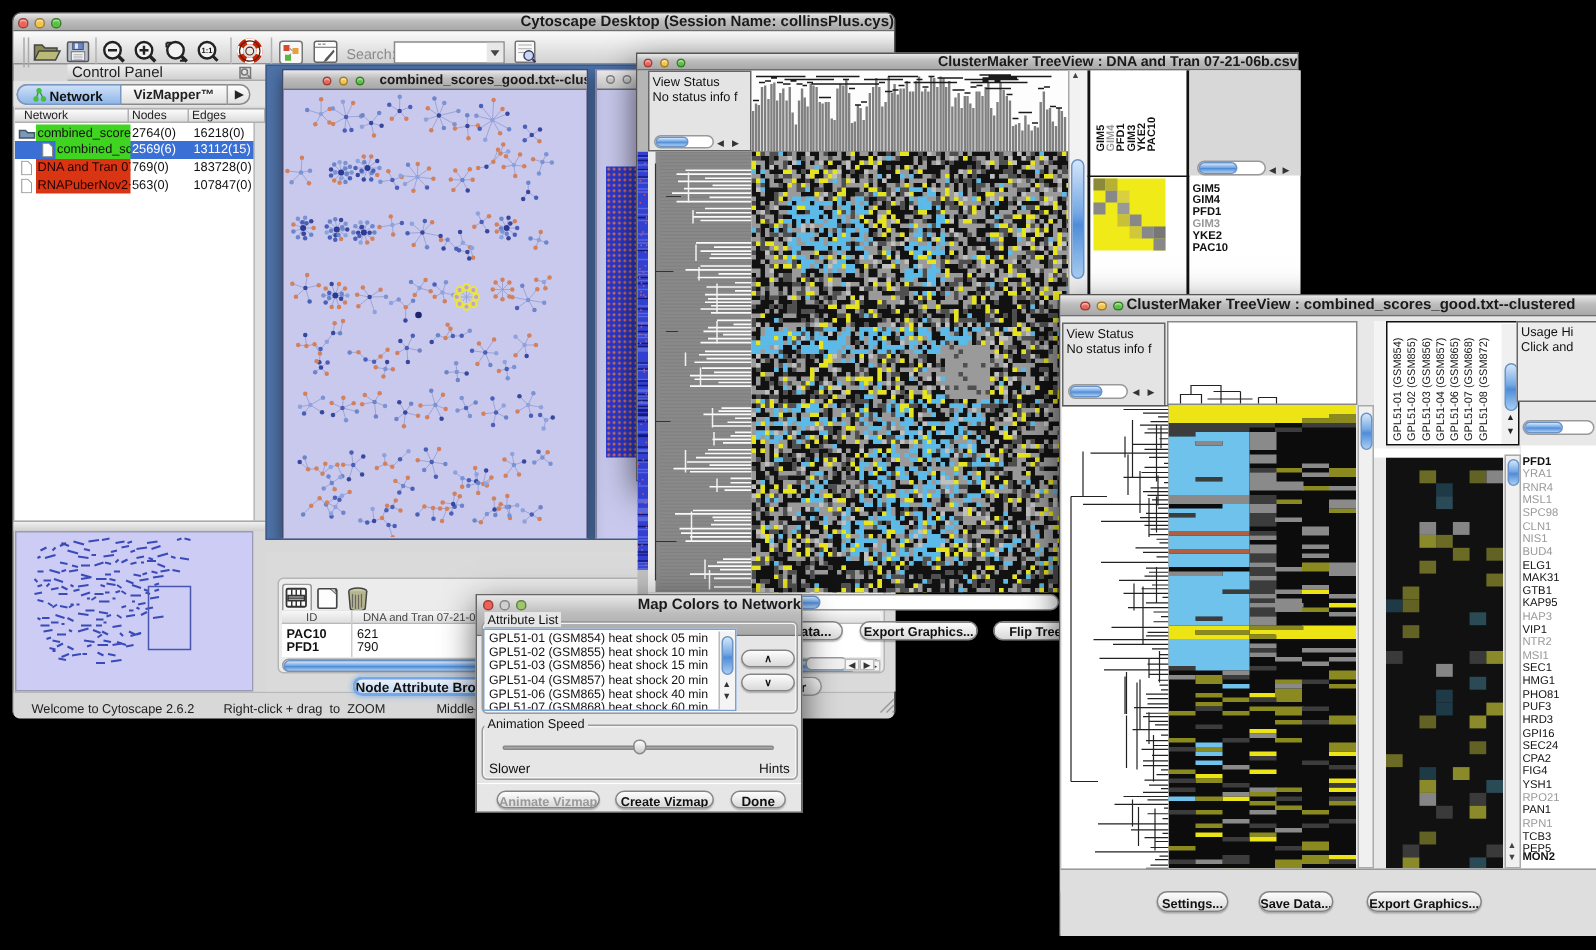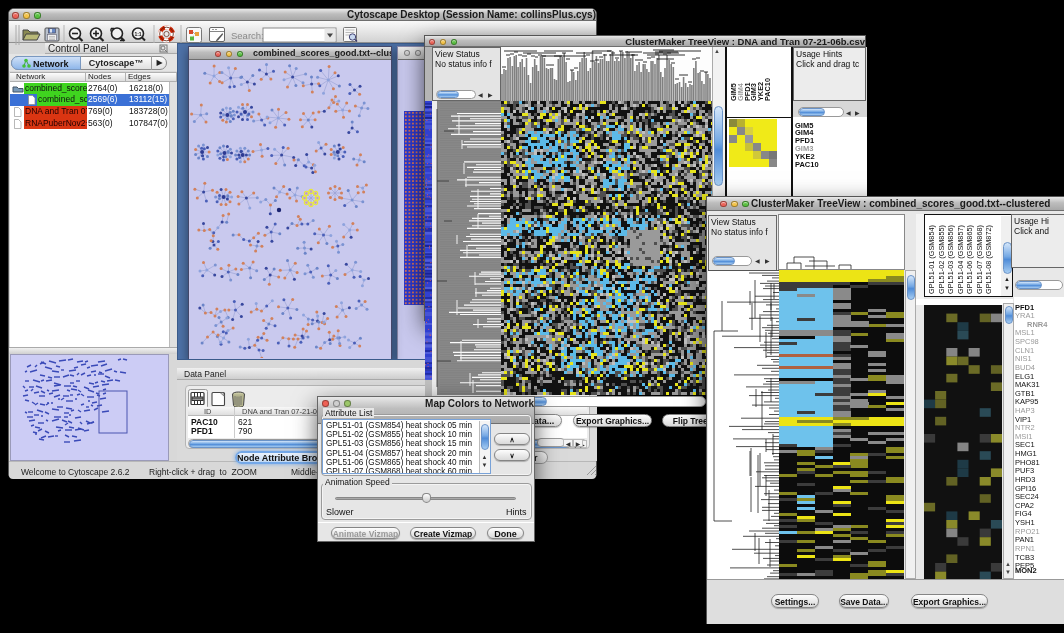--- a/index.html
+++ b/index.html
@@ -92,21 +92,21 @@
     </svg>
     <div class="abs" style="left:0;top:45px;width:168px;height:17px;background:#e4e4e4;"></div>
     <div class="abs" style="left:2px;top:47px;width:156px;height:14px;background:linear-gradient(#fdfdfd,#e0e0e0);border:1px solid #8a8a8a;border-radius:7px;"></div>
     <div class="abs" style="left:2px;top:47px;width:70px;height:14px;background:linear-gradient(#cfe0f7,#8fb7ea);border:1px solid #7a98c0;border-radius:7px 0 0 7px;font-size:9px;font-weight:bold;line-height:14px;text-align:left;padding-left:21px;color:#111;">Network</div>
     <svg class="abs" style="left:13px;top:49px" width="10" height="11">
       <path d="M4 2L7 8M4 2L2 8" stroke="#2a8a2a" stroke-width=".8"></path>
       <circle cx="4" cy="2.5" r="1.8" fill="#44c03a"></circle>
       <circle cx="7" cy="8" r="1.8" fill="#44c03a"></circle>
       <circle cx="2" cy="8" r="1.8" fill="#44c03a"></circle>
     </svg>
-    <div class="abs" style="left:72px;top:47px;width:71px;height:14px;border-right:1px solid #999;font-size:9px;font-weight:bold;line-height:14px;text-align:center;color:#222;">Cytoscape™</div>
+    <div class="abs" style="left:72px;top:47px;width:71px;height:14px;border-right:1px solid #999;font-size:9px;font-weight:bold;line-height:14px;text-align:center;color:#222;">VizMapper™</div>
     <div class="abs" style="left:143px;top:47px;width:15px;height:14px;text-align:center;font-size:8px;line-height:14px;color:#222;">▶</div>
     <div class="abs" style="left:1px;top:63px;width:167px;height:10px;background:linear-gradient(#fcfcfc,#dcdcdc);border:1px solid #b0b0b0;border-left:none;"></div>
     <div class="abs" style="left:7px;top:63px;font-size:8px;line-height:10px;color:#222;">Network</div>
     <div class="abs" style="left:79px;top:63px;font-size:8px;line-height:10px;color:#222;">Nodes</div>
     <div class="abs" style="left:119px;top:63px;font-size:8px;line-height:10px;color:#222;">Edges</div>
     <div class="abs" style="left:76px;top:63px;width:1px;height:10px;background:#b0b0b0;"></div>
     <div class="abs" style="left:116px;top:63px;width:1px;height:10px;background:#b0b0b0;"></div>
     <div class="abs" style="left:1px;top:73px;width:159px;height:265px;background:#fff;"></div>
     <div class="abs" style="left:160px;top:73px;width:8px;height:265px;background:#e0e0e0;border-left:1px solid #bbb;"></div>
     <div class="abs" style="left:1px;top:73.5px;width:159px;height:11.7px;">
@@ -1315,21 +1315,20 @@
             <circle cx="122.0" cy="144.5" r="2.1" fill="none" stroke="#e8e83a" stroke-width="1.1"></circle>
             <circle cx="117.4" cy="142.6" r="2.1" fill="none" stroke="#e8e83a" stroke-width="1.1"></circle>
             <circle cx="115.5" cy="138.0" r="2.1" fill="none" stroke="#e8e83a" stroke-width="1.1"></circle>
             <circle cx="117.4" cy="133.4" r="2.1" fill="none" stroke="#e8e83a" stroke-width="1.1"></circle>
             <circle cx="122.0" cy="131.5" r="2.1" fill="none" stroke="#e8e83a" stroke-width="1.1"></circle>
             <circle cx="126.6" cy="133.4" r="2.1" fill="none" stroke="#e8e83a" stroke-width="1.1"></circle>
           </svg></div>
       </div>
     </div>
     <div class="abs" style="left:168px;top:359px;width:420px;height:93px;background:#dadada;">
-      <div class="abs" style="left:0;top:0;width:100%;height:12px;background:linear-gradient(#f0f0f0,#cecece);border-bottom:1px solid #aaa;font-size:8.5px;line-height:12px;color:#222;padding-left:7px;">Data Panel</div>
       <div class="abs" style="left:8px;top:17px;width:405px;height:64px;background:#ececec;border:1px solid #b5b5b5;border-radius:4px;"></div>
       <svg class="abs" style="left:11px;top:21px" width="75" height="20">
         <rect x="0.5" y="0.5" width="19" height="19" rx="2" fill="#f6f6f6" stroke="#999"></rect>
         <rect x="3" y="3.5" width="13" height="12" rx="1" fill="#fff" stroke="#333" stroke-width="1.2"></rect>
         <rect x="3.5" y="7.5" width="12" height="4.5" fill="#333"></rect>
         <path d="M6.5 4v11M9.5 4v11M12.5 4v11" stroke="#333" stroke-width="1"></path>
         <path d="M4.5 9h10M4.5 10.5h10" stroke="#ddd" stroke-width=".6"></path>
         <rect x="24" y="3.5" width="12.5" height="13" rx="1" fill="#fdfdfd" stroke="#444" stroke-width="1.1"></rect>
         <path d="M32 3.5l4.5 4-1-4z" fill="#ccc" stroke="#444" stroke-width=".6"></path>
         <g transform="translate(43,2)">
@@ -1457,24 +1456,20 @@
       <span class="abs" style="left:24px;top:24px;width:8px;height:8px;background:#888;"></span>
       <span class="abs" style="left:16px;top:24px;width:8px;height:8px;background:#c8c038;"></span>
       <span class="abs" style="left:32px;top:32px;width:8px;height:8px;background:#888;"></span>
       <span class="abs" style="left:40px;top:40px;width:8px;height:8px;background:#888;"></span>
       <span class="abs" style="left:24px;top:32px;width:8px;height:8px;background:#d0c838;"></span>
       <span class="abs" style="left:40px;top:32px;width:8px;height:8px;background:#777;"></span>
     </div>
     <div class="abs" style="left:366px;top:11px;width:1.5px;height:383px;background:#111;"></div>
     <div class="abs" style="left:367.5px;top:11px;width:74px;height:383px;background:#fff;"></div>
     <div class="abs" style="left:367.5px;top:11px;width:74px;height:70px;background:#d8d8d8;"></div>
-    <div class="abs" style="left:368px;top:11px;width:73px;height:54px;background:#ececec;border:1px solid #666;">
-      <div style="font-size:8.5px;color:#111;padding:1px 0 0 2px;">Usage Hints</div>
-      <div style="font-size:8.5px;color:#111;padding-left:2px;white-space:nowrap;">Click and drag tc</div>
-    </div>
     <div class="sbtrack" style="left:373px;top:71px;width:46px;height:9.5px;"></div>
     <div class="sbthumb" style="left:374px;top:72px;width:26px;height:7.5px;"></div>
     <span class="abs" style="left:421px;top:72.5px;font-size:6px;color:#333;">◀</span>
     <span class="abs" style="left:430px;top:72.5px;font-size:6px;color:#333;">▶</span>
     <div class="abs" style="left:370px;top:84.5px;font-size:7.5px;font-weight:bold;color:#111;">GIM5</div>
     <div class="abs" style="left:370px;top:92.4px;font-size:7.5px;font-weight:bold;color:#111;">GIM4</div>
     <div class="abs" style="left:370px;top:100.3px;font-size:7.5px;font-weight:bold;color:#111;">PFD1</div>
     <div class="abs" style="left:370px;top:108.2px;font-size:7.5px;font-weight:bold;color:#999;">GIM3</div>
     <div class="abs" style="left:370px;top:116.1px;font-size:7.5px;font-weight:bold;color:#111;">YKE2</div>
     <div class="abs" style="left:370px;top:124.0px;font-size:7.5px;font-weight:bold;color:#111;">PAC10</div>
@@ -1603,21 +1598,21 @@
         <rect x="11.1" y="266.6" width="11.1" height="8.6" fill="#8a8a2a"></rect>
         <rect x="55.7" y="266.6" width="11.1" height="8.6" fill="#2a4a56"></rect>
       </svg></div>
     <div class="abs" style="left:296px;top:106px;width:11px;height:276px;background:#f0f0f0;border:1px solid #aaa;"></div>
     <div class="sbthumb" style="left:297.5px;top:109px;width:8px;height:18px;"></div>
     <span class="abs" style="left:298px;top:364px;font-size:6px;color:#444;">▲</span>
     <span class="abs" style="left:298px;top:372px;font-size:6px;color:#444;">▼</span>
     <div class="abs" style="left:307px;top:100px;width:64px;height:282px;background:#fff;"></div>
     <div class="abs" style="left:308px;top:105.5px;font-size:7.5px;font-weight:bold;color:#111;">PFD1</div>
     <div class="abs" style="left:308px;top:114.1px;font-size:7.5px;font-weight:normal;color:#999;">YRA1</div>
-    <div class="abs" style="left:308px;top:122.7px;font-size:7.5px;font-weight:bold;color:#999;margin-left:12px;">RNR4</div>
+    <div class="abs" style="left:308px;top:122.7px;font-size:7.5px;font-weight:normal;color:#999;">RNR4</div>
     <div class="abs" style="left:308px;top:131.4px;font-size:7.5px;font-weight:normal;color:#999;">MSL1</div>
     <div class="abs" style="left:308px;top:140.0px;font-size:7.5px;font-weight:normal;color:#999;">SPC98</div>
     <div class="abs" style="left:308px;top:148.6px;font-size:7.5px;font-weight:normal;color:#999;">CLN1</div>
     <div class="abs" style="left:308px;top:157.2px;font-size:7.5px;font-weight:normal;color:#999;">NIS1</div>
     <div class="abs" style="left:308px;top:165.8px;font-size:7.5px;font-weight:normal;color:#999;">BUD4</div>
     <div class="abs" style="left:308px;top:174.5px;font-size:7.5px;font-weight:normal;color:#111;">ELG1</div>
     <div class="abs" style="left:308px;top:183.1px;font-size:7.5px;font-weight:normal;color:#111;">MAK31</div>
     <div class="abs" style="left:308px;top:191.7px;font-size:7.5px;font-weight:normal;color:#111;">GTB1</div>
     <div class="abs" style="left:308px;top:200.3px;font-size:7.5px;font-weight:normal;color:#111;">KAP95</div>
     <div class="abs" style="left:308px;top:208.9px;font-size:7.5px;font-weight:normal;color:#999;">HAP3</div>

